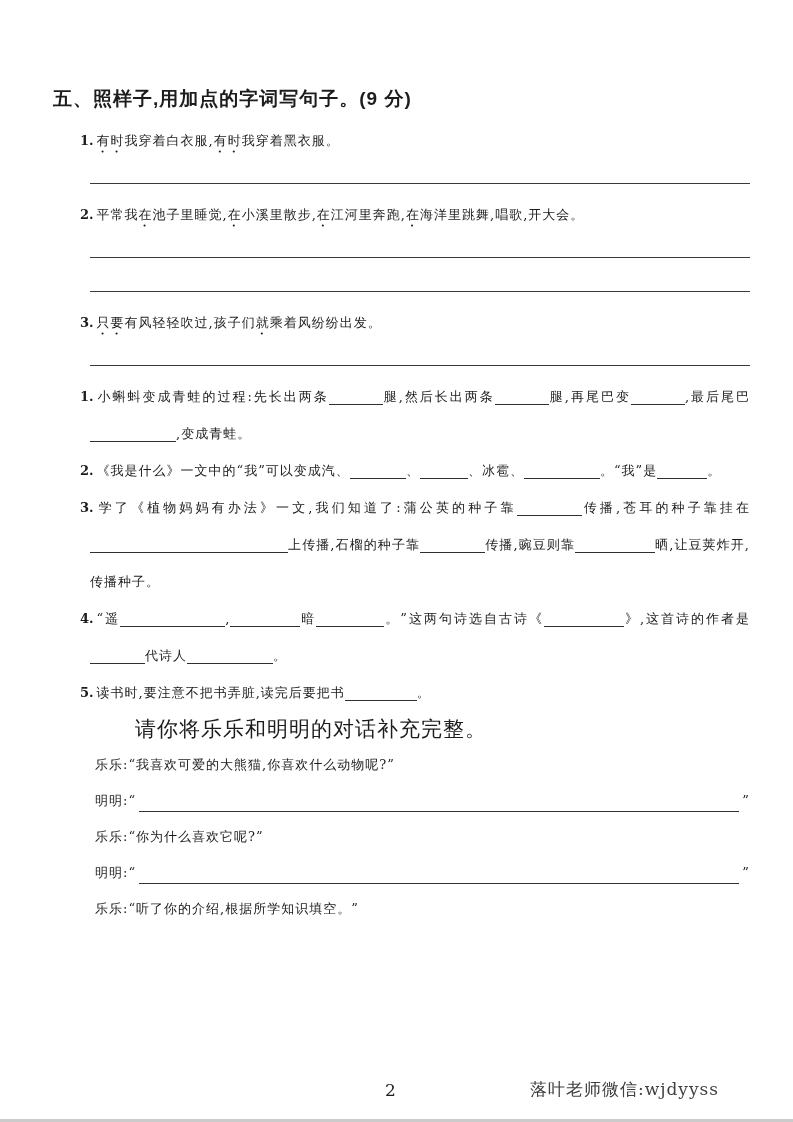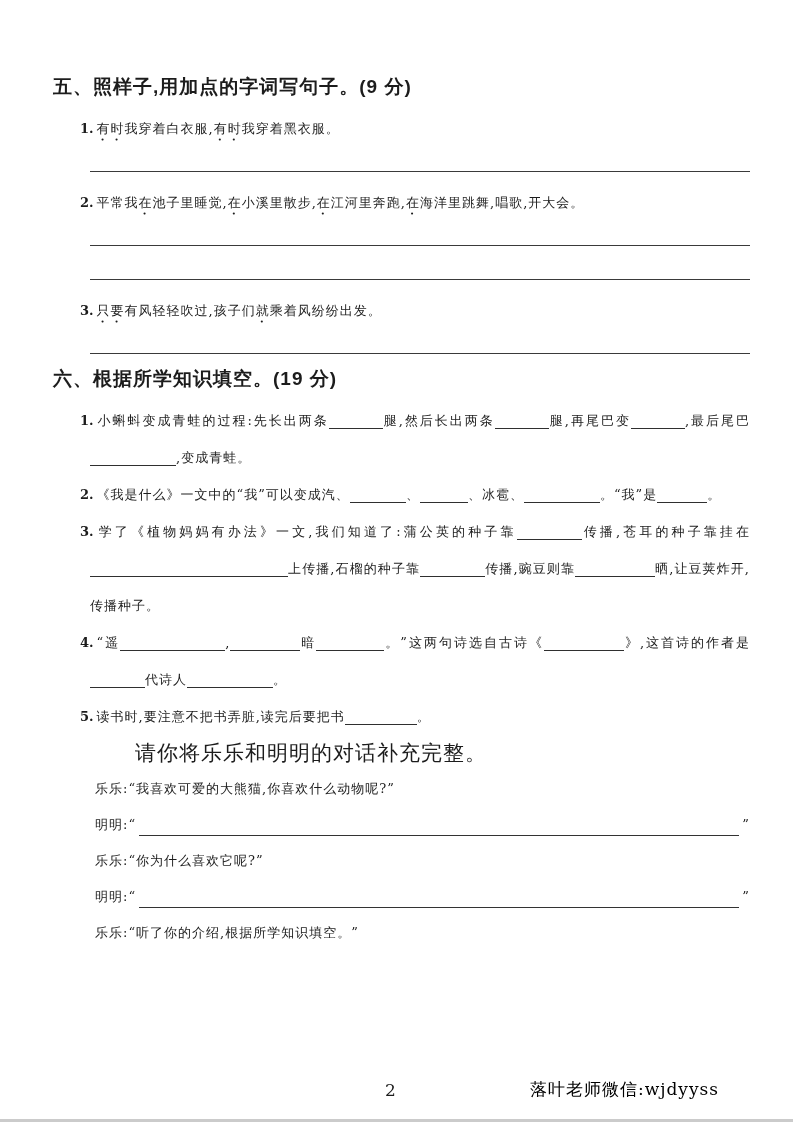--- a/index.html
+++ b/index.html
@@ -11,21 +11,21 @@
     font-family:"DejaVu Serif","Liberation Serif",serif;
     color:#1c1c1c;
   }
   .page::after{
     content:"";position:absolute;left:0;right:0;bottom:0;height:3px;background:#cbcbcb;
   }
   #sections{padding-top:70px;margin-left:53px;width:697px;}
   .sec-title{
     font-family:"Liberation Sans","DejaVu Sans",sans-serif;
     font-weight:700;font-size:19px;line-height:26px;letter-spacing:1px;
-    margin:4px 0 10px 0;
+    margin:16px 0 10px 0;
   }
   .sec-six .sec-title{margin-top:10px;}
   .sec-seven .sec-title{margin-top:8px;margin-bottom:6px;}
   .item{
     font-size:13px;line-height:37px;letter-spacing:1px;
   }
   .sec-five .item,.sec-six .item{text-align:justify;}
   .sec-five .item{margin-left:52px;text-indent:-25px;}
   .sec-six .item{margin-left:37px;text-indent:-10px;}
   .sec-seven .item{margin-left:42px;line-height:36px;}
@@ -74,21 +74,20 @@
         <div class="sec-title">五、照样子,用加点的字词写句子。(9 分)</div>
         <div class="item"><span class="num">1.</span><span class="dots">有时</span><span class="txt">我穿着白衣服,</span><span class="dots">有时</span><span class="txt">我穿着黑衣服。</span></div>
         <div class="answer-line"></div>
         <div class="item"><span class="num">2.</span><span class="txt">平常我</span><span class="dots">在</span><span class="txt">池子里睡觉,</span><span class="dots">在</span><span class="txt">小溪里散步,</span><span class="dots">在</span><span class="txt">江河里奔跑,</span><span class="dots">在</span><span class="txt">海洋里跳舞,唱歌,开大会。</span></div>
         <div class="answer-line"></div>
         <div class="answer-line"></div>
         <div class="item"><span class="num">3.</span><span class="dots">只要</span><span class="txt">有风轻轻吹过,孩子们</span><span class="dots">就</span><span class="txt">乘着风纷纷出发。</span></div>
         <div class="answer-line"></div>
       </section>
       <section class="sec sec-six">
-        <div class="sec-title">六、根据所学知识填空。(19 分)</div>
         <div class="item"><span class="num">1.</span><span class="txt">小蝌蚪变成青蛙的过程:先长出两条</span><span class="blank" style="width: 54px;"></span><span class="txt">腿,然后长出两条</span><span class="blank" style="width: 54px;"></span><span class="txt">腿,再尾巴变</span><span class="blank" style="width: 54px;"></span><span class="txt">,最后尾巴</span><span class="blank" style="width: 86px;"></span><span class="txt">,变成青蛙。</span></div>
         <div class="item"><span class="num">2.</span><span class="txt">《我是什么》一文中的“我”可以变成汽、</span><span class="blank" style="width: 56px;"></span><span class="txt">、</span><span class="blank" style="width: 48px;"></span><span class="txt">、冰雹、</span><span class="blank" style="width: 76px;"></span><span class="txt">。“我”是</span><span class="blank" style="width: 50px;"></span><span class="txt">。</span></div>
         <div class="item"><span class="num">3.</span><span class="txt">学了《植物妈妈有办法》一文,我们知道了:蒲公英的种子靠</span><span class="blank" style="width: 65px;"></span><span class="txt">传播,苍耳的种子靠挂在</span><span class="blank" style="width: 198px;"></span><span class="txt">上传播,石榴的种子靠</span><span class="blank" style="width: 65px;"></span><span class="txt">传播,豌豆则靠</span><span class="blank" style="width: 80px;"></span><span class="txt">晒,让豆荚炸开,传播种子。</span></div>
         <div class="item"><span class="num">4.</span><span class="txt">“遥</span><span class="blank" style="width: 105px;"></span><span class="txt">,</span><span class="blank" style="width: 70px;"></span><span class="txt">暗</span><span class="blank" style="width: 68px;"></span><span class="txt">。”这两句诗选自古诗</span><span class="txt">《</span><span class="blank" style="width: 80px;"></span><span class="txt">》,这首诗的作者是</span><span class="blank" style="width: 55px;"></span><span class="txt">代诗人</span><span class="blank" style="width: 86px;"></span><span class="txt">。</span></div>
         <div class="item"><span class="num">5.</span><span class="txt">读书时,要注意不把书弄脏,读完后要把书</span><span class="blank" style="width: 72px;"></span><span class="txt">。</span></div>
       </section>
       <section class="sec sec-seven">
         <div class="intro">请你将乐乐和明明的对话补充完整。</div>
         <div class="item"><span class="speaker">乐乐:</span><span class="txt">“我喜欢可爱的大熊猫,你喜欢什么动物呢?”</span></div>
         <div class="item drow">
@@ -101,14 +100,14 @@
         <div class="item drow">
           <span class="speaker">明明:</span>
           <span class="txt">“</span>
           <span class="fill-line"></span>
           <span class="txt">”</span>
         </div>
         <div class="item"><span class="speaker">乐乐:</span><span class="txt">“听了你的介绍,根据所学知识填空。”</span></div>
       </section>
     </div>
   <div class="footer-pagenum">2</div>
-  <div class="footer-watermark" style="color: #000000;">落叶老师微信:wjdyyss</div>
+  <div class="footer-watermark" style="color: #404040;">落叶老师微信:wjdyyss</div>
 </div>
 
 </body></html>

